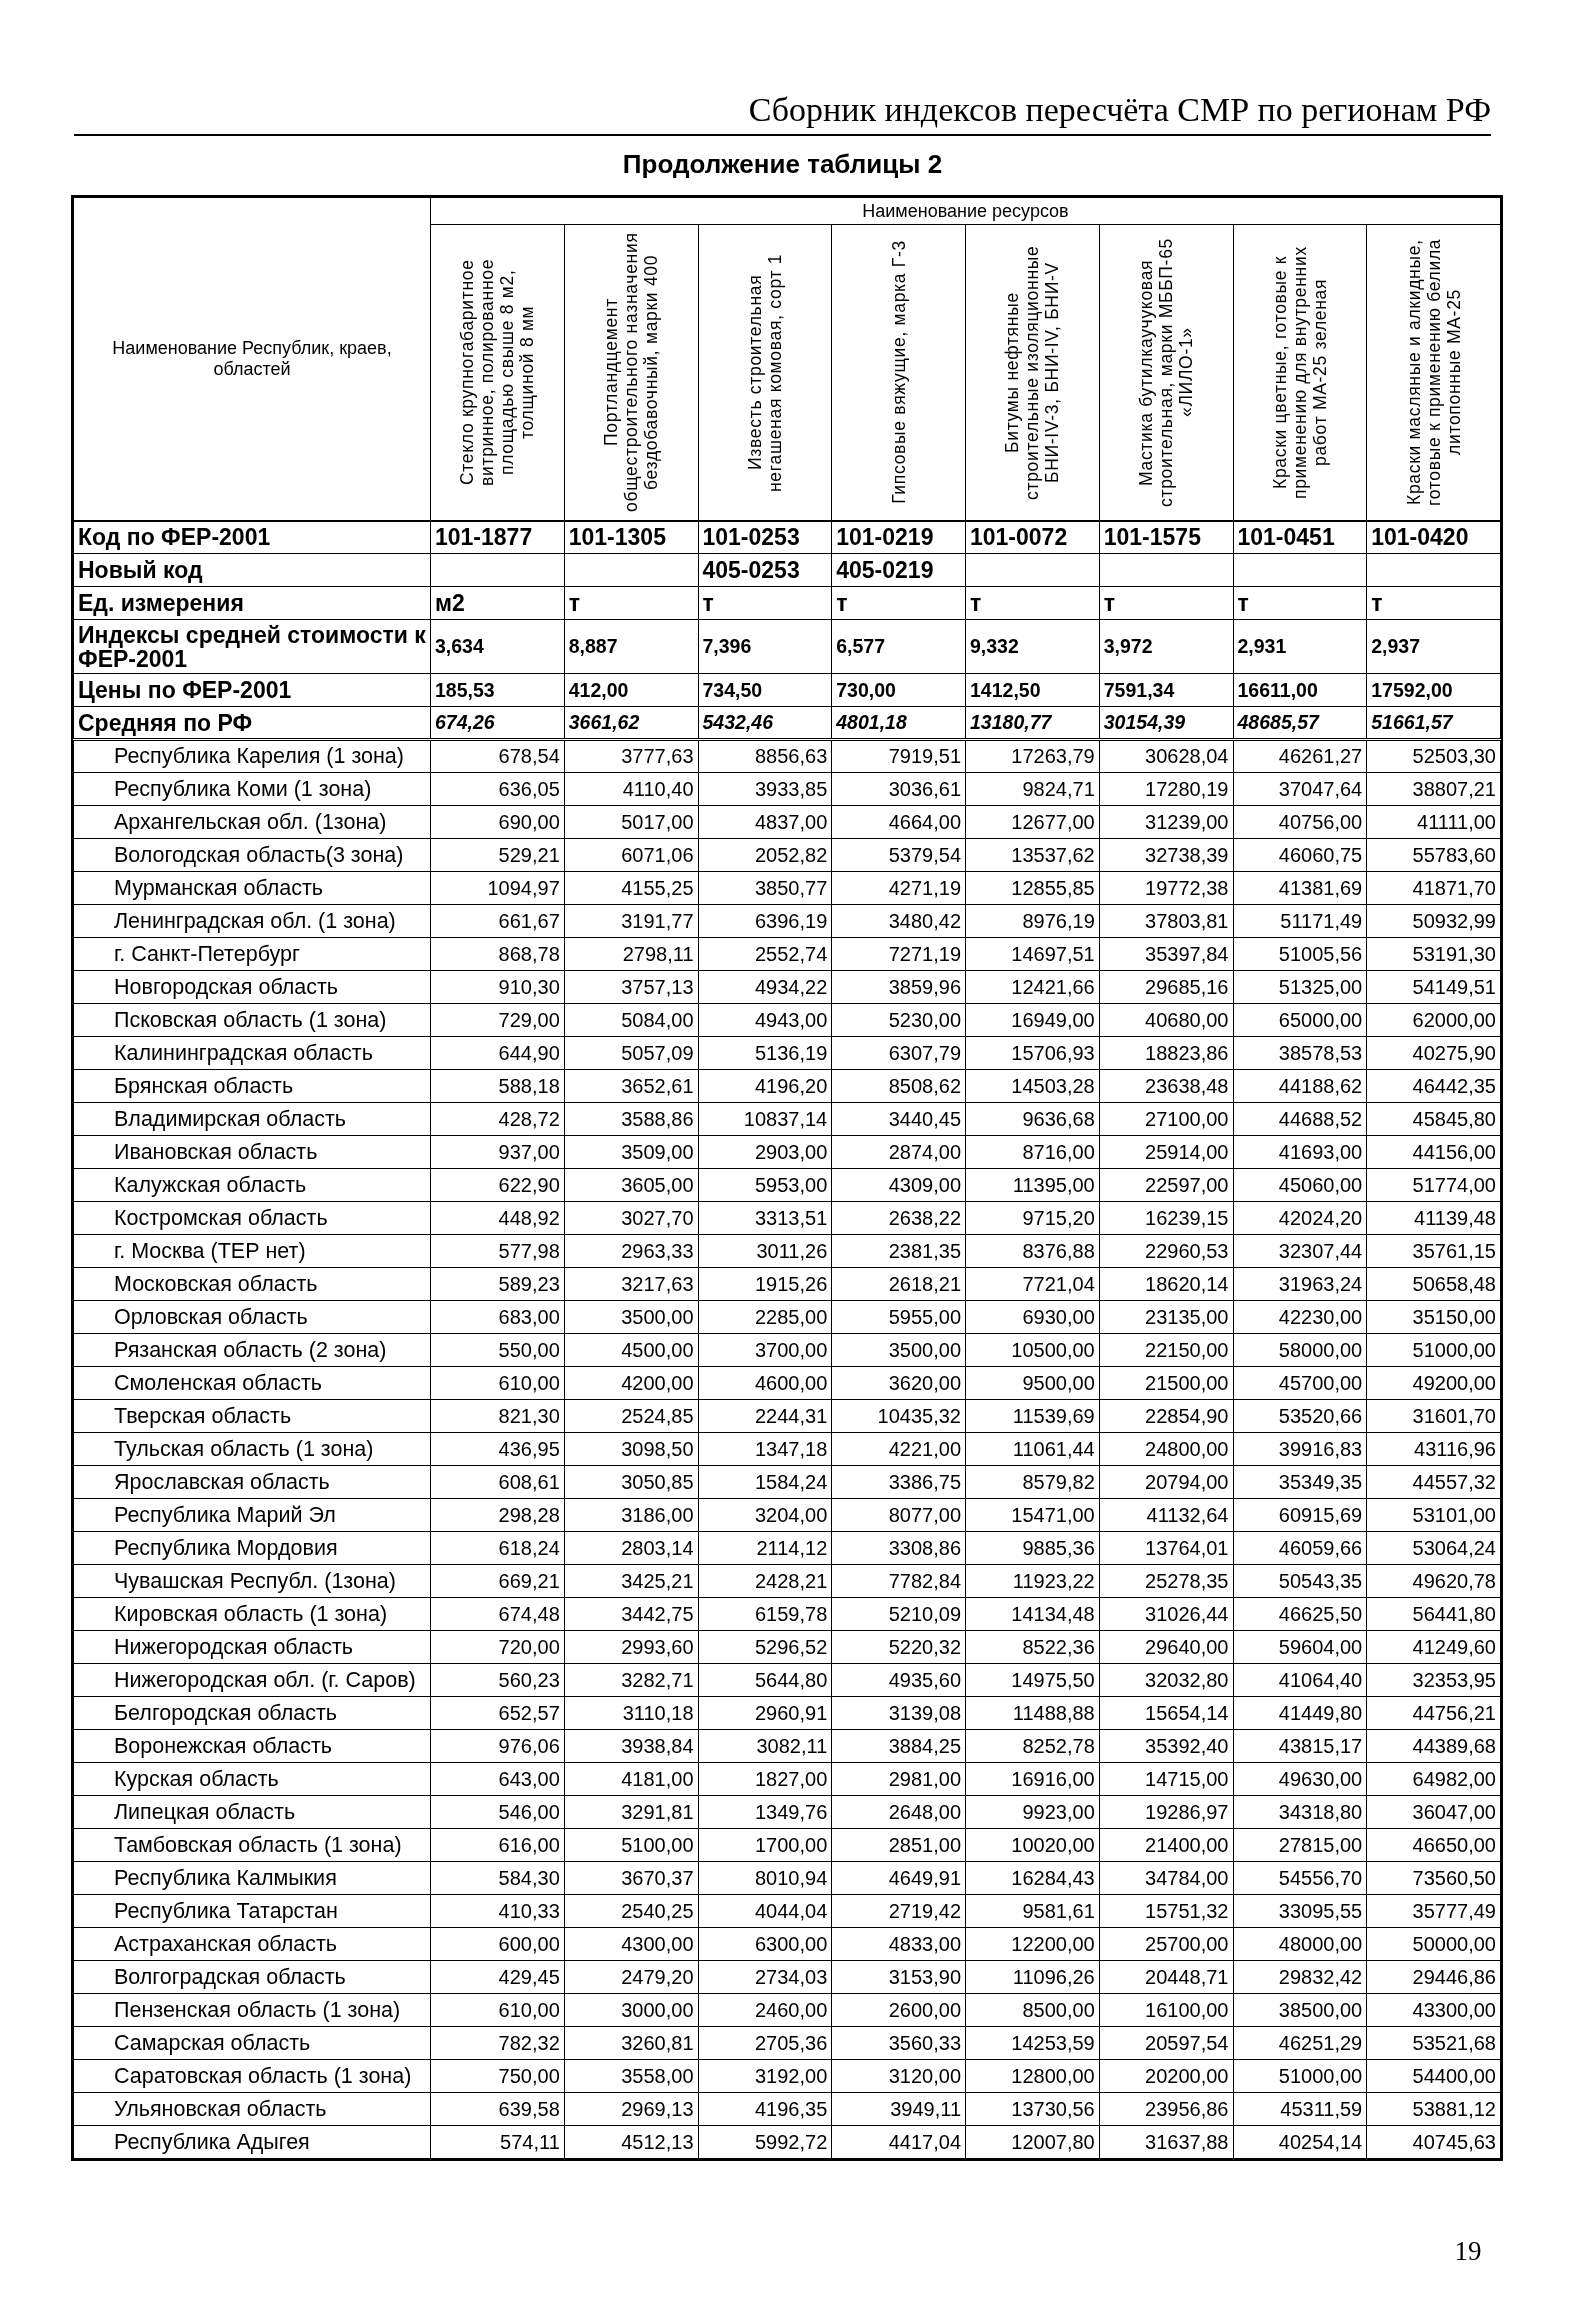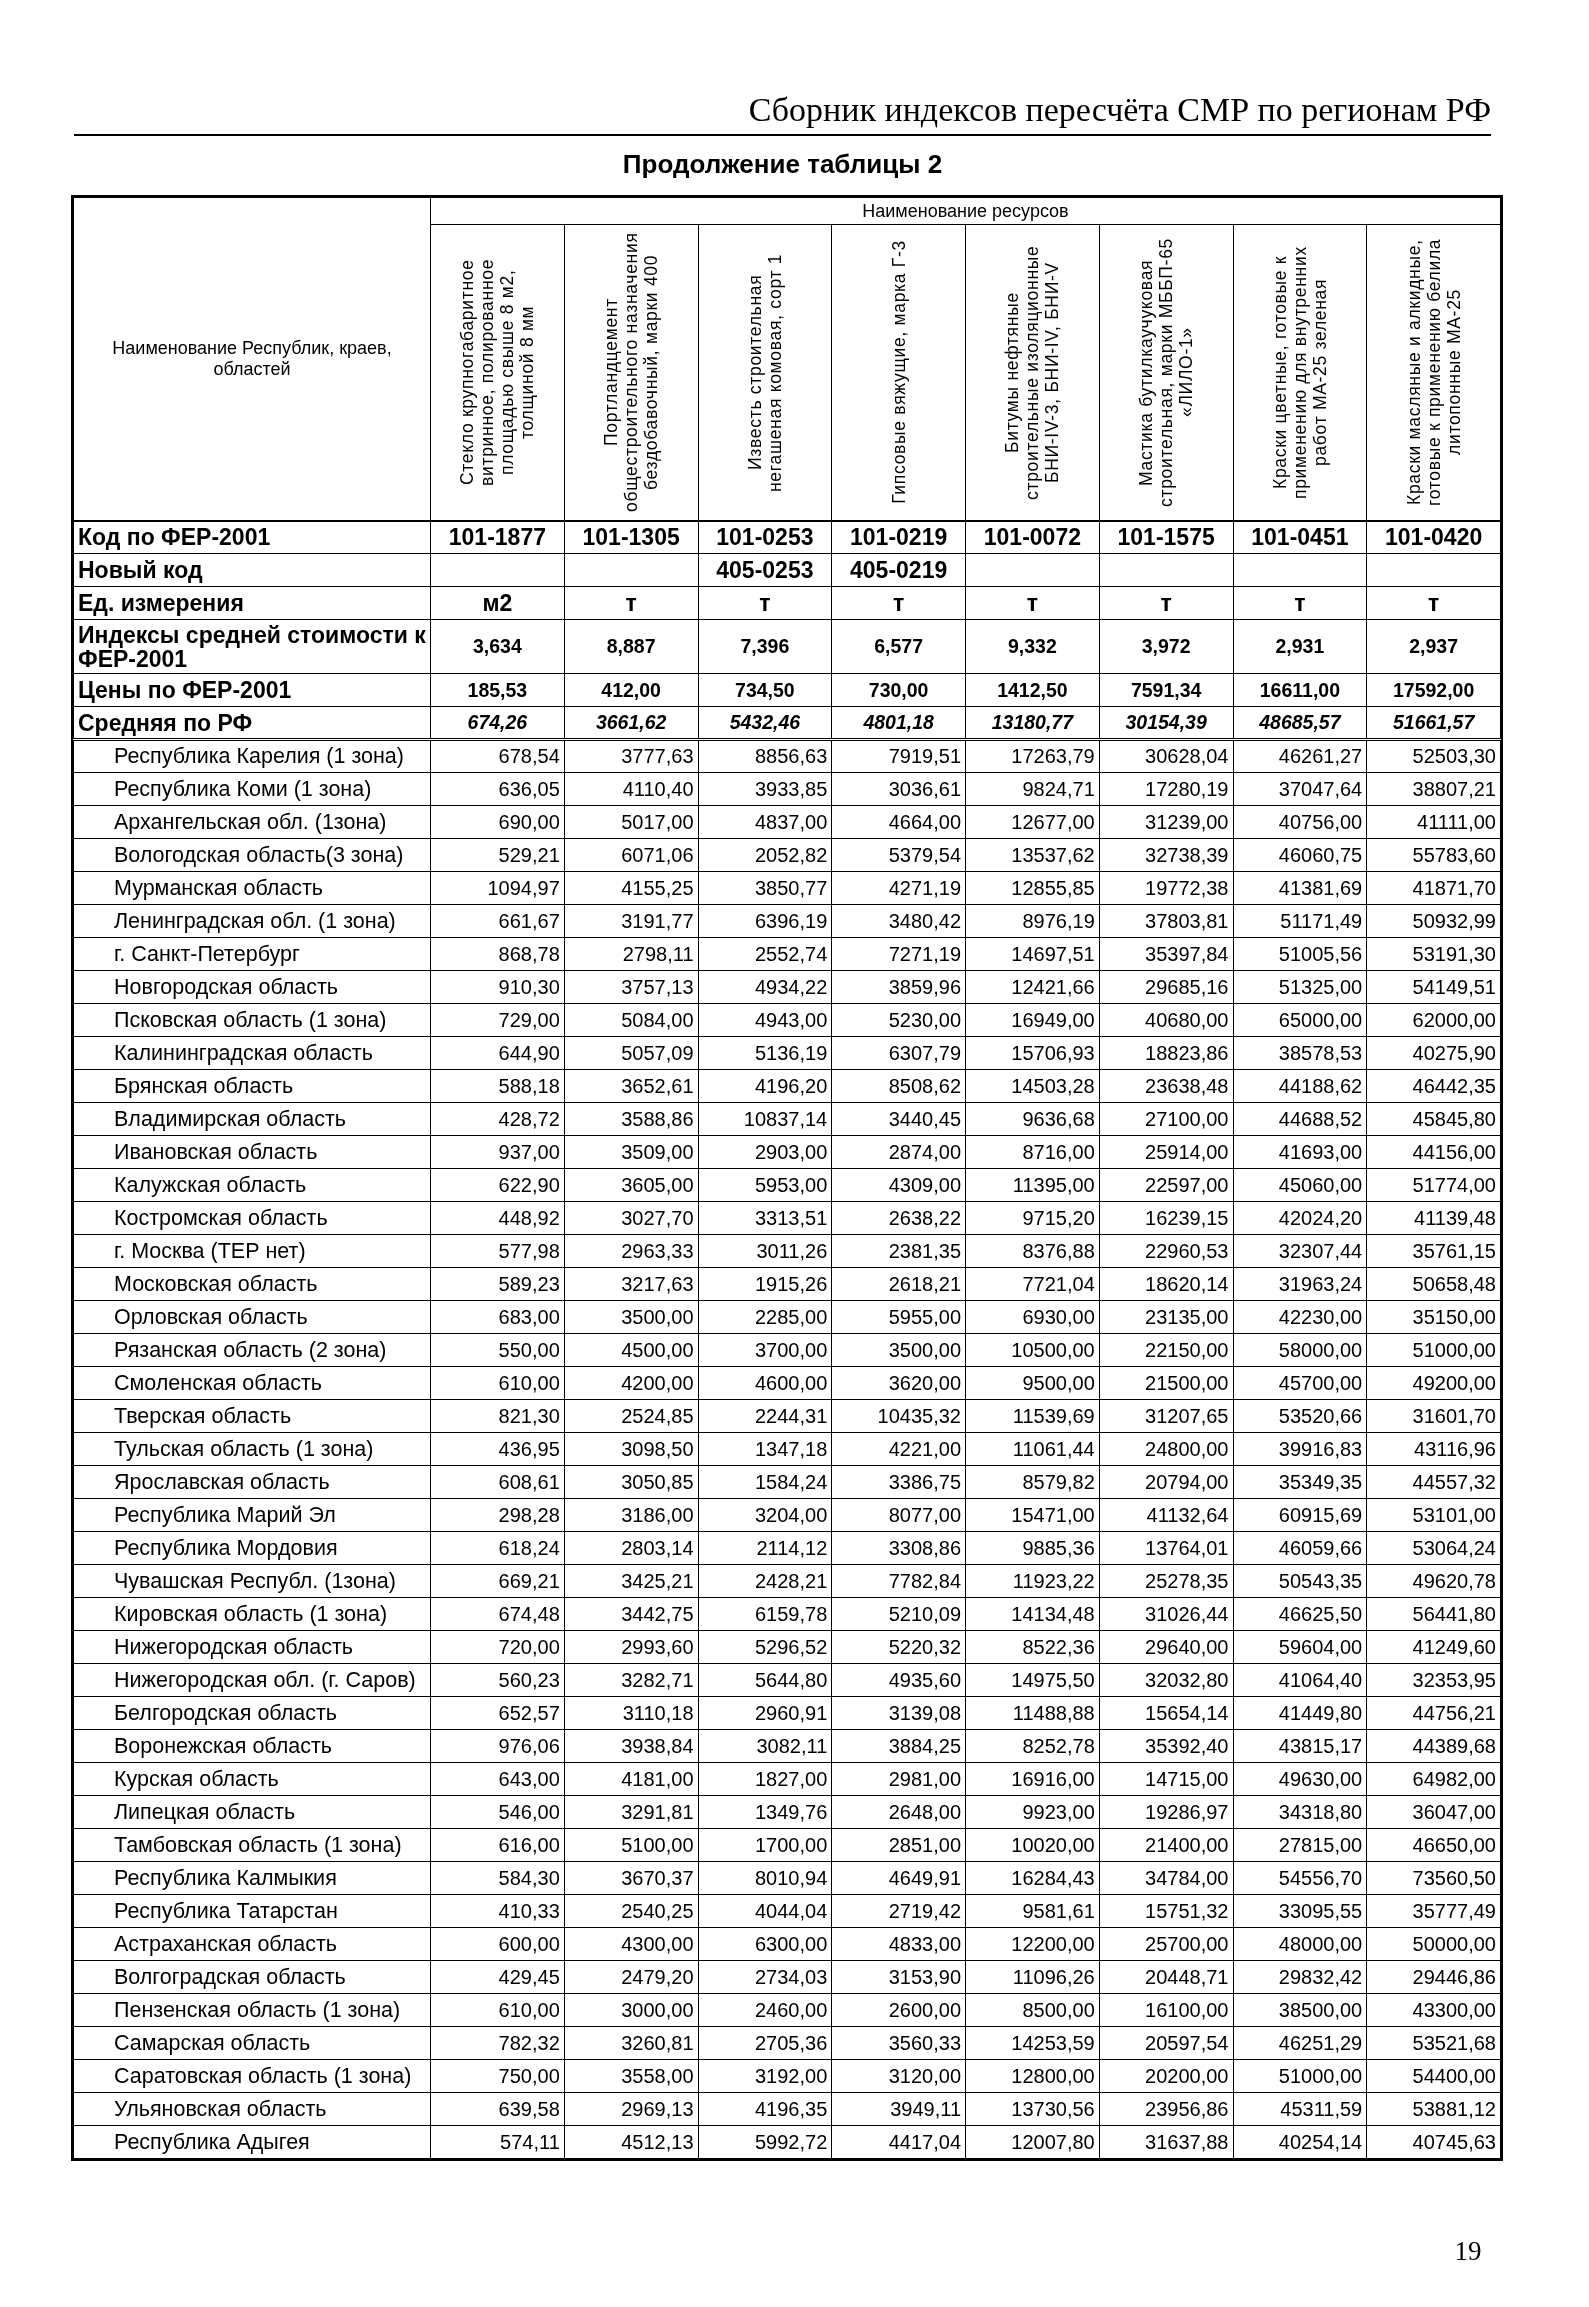--- a/index.html
+++ b/index.html
@@ -23,21 +23,21 @@
   col.c-val { width:auto; }
   td, th { border:1.3px solid #000; padding:0 4px; box-sizing:border-box; overflow:hidden; white-space:nowrap; }
   th.h-name { font-weight:normal; font-size:18px; text-align:center; white-space:normal; vertical-align:middle;margin-left:10px; }
   th.h-group { font-weight:normal; font-size:18px; height:27px; text-align:center; }
   th.h-res { height:296px; padding:0; vertical-align:middle; font-weight:normal; }
   .rot {
     writing-mode:vertical-rl; transform:rotate(180deg);
     font-size:17.5px; line-height:20px; letter-spacing:0.7px; white-space:normal;
     text-align:center; margin:0 auto; max-height:283px;
   }
-  tr.meta td { font-weight:bold; font-size:23px; height:33px; text-align:center; }
+  tr.meta td { font-weight:bold; font-size:23px; height:33px; }
   tr.meta td.lbl { text-align:left; white-space:normal; line-height:24px; }
   tr.meta.tall td { height:54px; }
   tr.meta.italic td.v { font-style:italic; }
   tr.meta.first td { border-top:2.7px double #000; }
   tr.meta.last td { border-bottom:3.4px double #000; }
   tr.meta.small td.v { font-size:19.5px;margin-left:41px; }
   tr.row td { font-size:20px; height:33px; }
   tr.row td.lbl { text-align:left; font-size:21.5px;padding-left:40px; }
   tr.row td.v { text-align:right; }
   .page-number {
@@ -383,21 +383,21 @@
           <td class="v">45700,00</td>
           <td class="v">49200,00</td>
         </tr>
         <tr class="row">
           <td class="lbl">Тверская область</td>
           <td class="v">821,30</td>
           <td class="v">2524,85</td>
           <td class="v">2244,31</td>
           <td class="v">10435,32</td>
           <td class="v">11539,69</td>
-          <td class="v">31207,65</td>
+          <td class="v">22854,90</td>
           <td class="v">53520,66</td>
           <td class="v">31601,70</td>
         </tr>
         <tr class="row">
           <td class="lbl">Тульская область (1 зона)</td>
           <td class="v">436,95</td>
           <td class="v">3098,50</td>
           <td class="v">1347,18</td>
           <td class="v">4221,00</td>
           <td class="v">11061,44</td>

